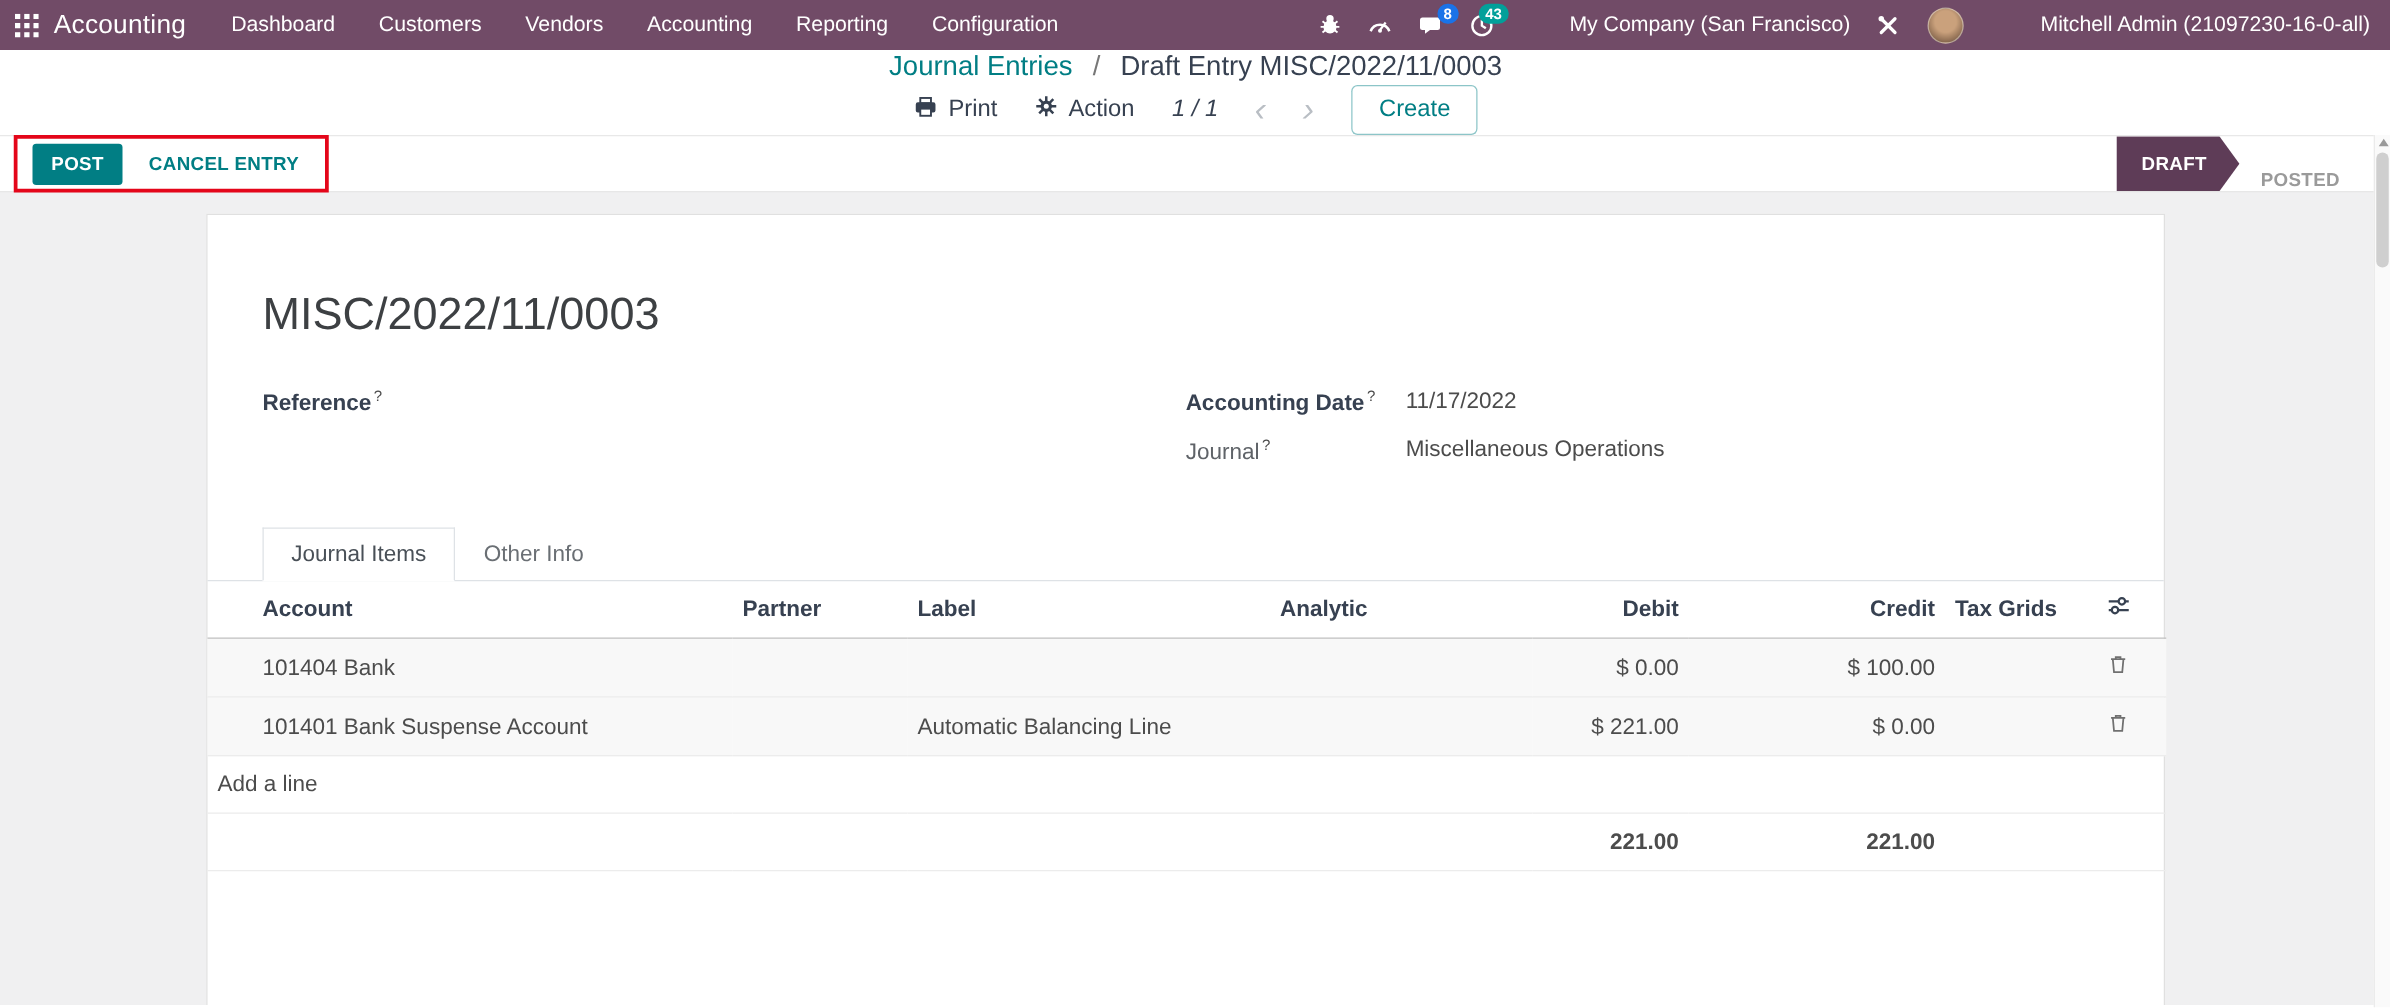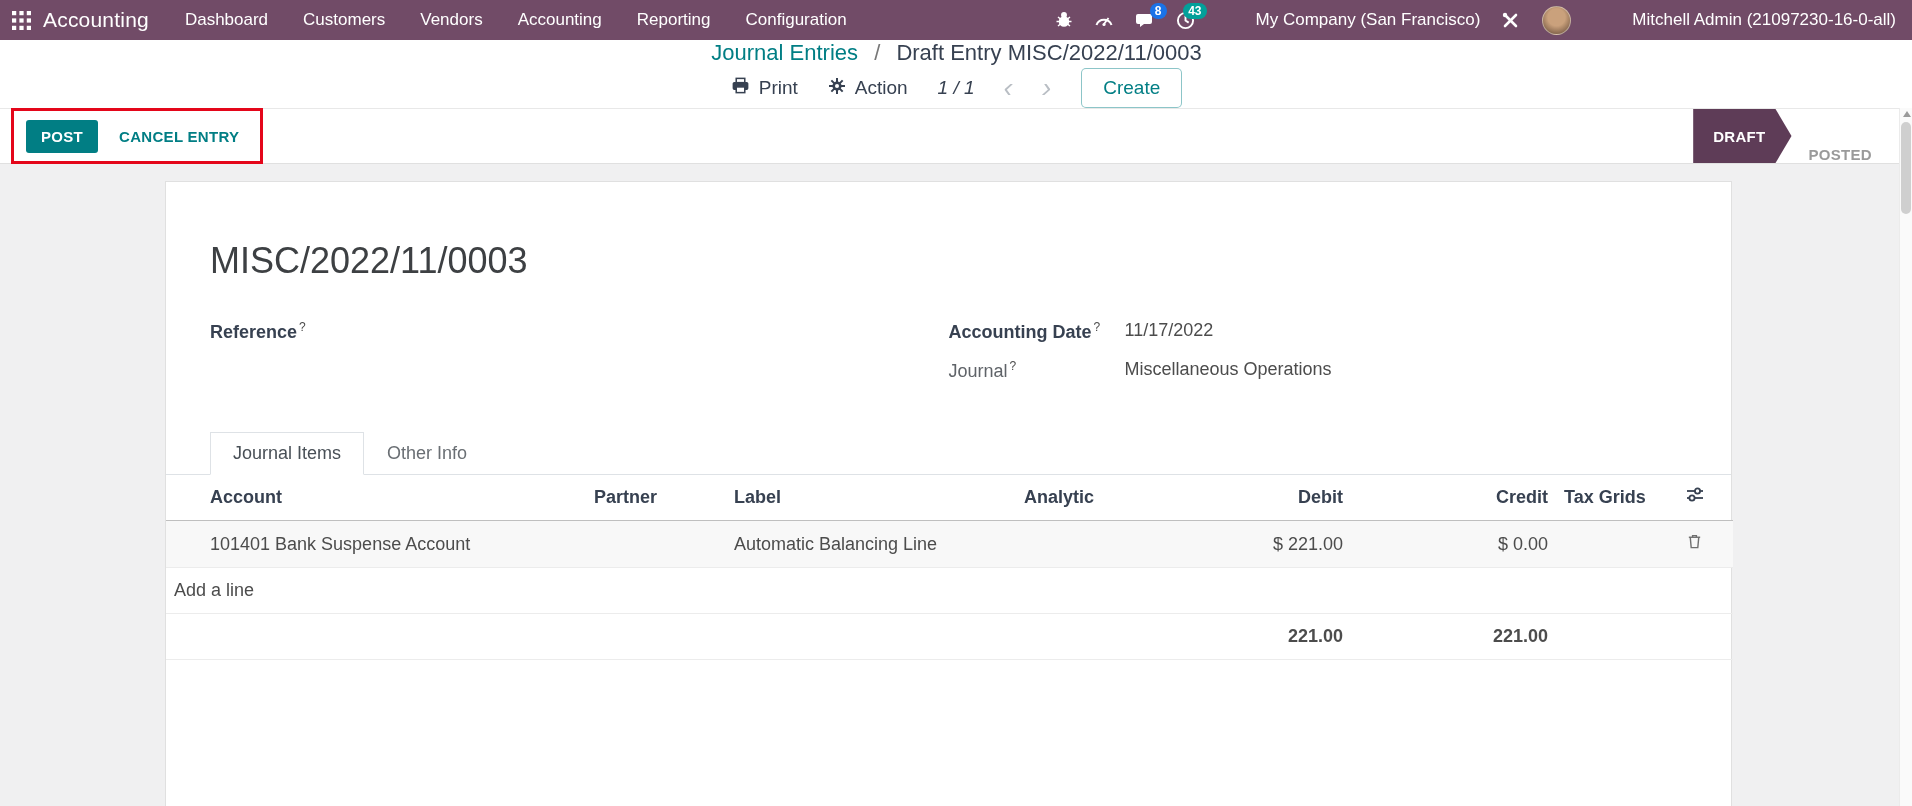--- a/index.html
+++ b/index.html
@@ -28,21 +28,21 @@
   .crumb-sep { color:#777; margin:0 10px; }
   .crumb-current { color:#374151; }
   .cp-right { display:flex; align-items:center; gap:30px; font-size:19px; color:#374151; }
   .cp-btn { display:flex; align-items:center; gap:9px; cursor:pointer; }
   .pager { display:flex; align-items:center; gap:29px;font-style:italic; }
   .pager-val { color:#374151; }
   .chev { font-size:28px; line-height:20px; color:#b9bec4; cursor:pointer; }
   .create-btn { border:1px solid rgba(1,126,132,.45); color:#017E84; background:#fff; font-size:19px; padding:8px 21px; border-radius:5px; cursor:pointer; font-family:inherit; }
 
   
-  .statusbar { height:56px; border-top:1px solid #e8e8e8; border-bottom:1px solid #e0e0e0; display:flex; align-items:center; position:relative; background:#fff; padding-left:26px; }
+  .statusbar { height:46px; border-top:1px solid #e8e8e8; border-bottom:1px solid #e0e0e0; display:flex; align-items:center; position:relative; background:#fff; padding-left:26px; }
   .annotation-box { position:absolute; left:11px; top:-1px; bottom:-1px; width:252px; border:3px solid #E4061A; pointer-events:none; z-index:5; }
   .post-btn { background:#017E84; color:#fff; font-weight:700; font-size:15px; padding:8px 15px; border:none; border-radius:3px; letter-spacing:.3px; cursor:pointer; font-family:inherit; }
   .cancel-btn { color:#017E84; font-weight:700; font-size:15px; margin-left:21px; background:none; border:none; letter-spacing:.3px; cursor:pointer; font-family:inherit; }
   .status-right { margin-left:auto; display:flex; align-items:flex-end; height:100%; margin-right:14px;padding-left:23px; }
   .state-draft { background:#5E3C57; color:#fff; font-weight:700; font-size:15px; height:100%; display:flex; align-items:center; padding:0 26px 0 20px; clip-path:polygon(0 0, calc(100% - 16px) 0, 100% 50%, calc(100% - 16px) 100%, 0 100%); letter-spacing:.3px; cursor:pointer; }
   .state-posted { color:#9a9a9a; font-weight:700; font-size:15px; padding:0 26px 0 17px; letter-spacing:.3px; cursor:pointer; }
 
   
   .content { height:650px; background:#f0f0f1; overflow:hidden; }
   .sheet { width:1567px; margin-left:165px; margin-top:17px; background:#fff; border:1px solid #e0e0e0; height:700px; }
@@ -253,37 +253,55 @@
                     <line x1="1" y1="5" x2="17" y2="5"></line>
                     <line x1="1" y1="12" x2="17" y2="12"></line>
                     <circle cx="11.5" cy="5" r="2.6"></circle>
                     <circle cx="6" cy="12" r="2.6"></circle>
                   </g>
                 </svg></th>
           </tr>
         </thead>
         <tbody>
           <tr class="row stripe">
-            <td class="first">101401 Bank Suspense Account</td>
-            <td></td>
-            <td>Automatic Balancing Line</td>
-            <td></td>
-            <td class="num">$ 221.00</td>
+            <td class="first">101404 Bank</td>
+            <td></td>
+            <td></td>
+            <td></td>
             <td class="num">$ 0.00</td>
+            <td class="num">$ 100.00</td>
             <td></td>
             <td class="icon-col"><span class="trash">
                   <svg width="17" height="17" viewBox="0 0 18 18">
                     <g stroke="#707070" stroke-width="1.5" fill="none">
                       <path d="M3 4.5h12"></path>
                       <path d="M7 4.5V2.8h4v1.7"></path>
                       <path d="M4.5 4.5l1 11h7l1-11"></path>
                     </g>
                   </svg>
                 </span></td>
           </tr>
+          <tr class="row stripe">
+            <td class="first">101401 Bank Suspense Account</td>
+            <td></td>
+            <td>Automatic Balancing Line</td>
+            <td></td>
+            <td class="num">$ 221.00</td>
+            <td class="num">$ 0.00</td>
+            <td></td>
+            <td class="icon-col"><span class="trash">
+                  <svg width="17" height="17" viewBox="0 0 18 18">
+                    <g stroke="#707070" stroke-width="1.5" fill="none">
+                      <path d="M3 4.5h12"></path>
+                      <path d="M7 4.5V2.8h4v1.7"></path>
+                      <path d="M4.5 4.5l1 11h7l1-11"></path>
+                    </g>
+                  </svg>
+                </span></td>
+          </tr>
           <tr class="addline">
             <td colspan="8">Add a line</td>
           </tr>
           <tr class="totals">
             <td class="first"></td>
               <td></td>
               <td></td>
               <td></td>
             <td class="num">221.00</td>
             <td class="num">221.00</td>

